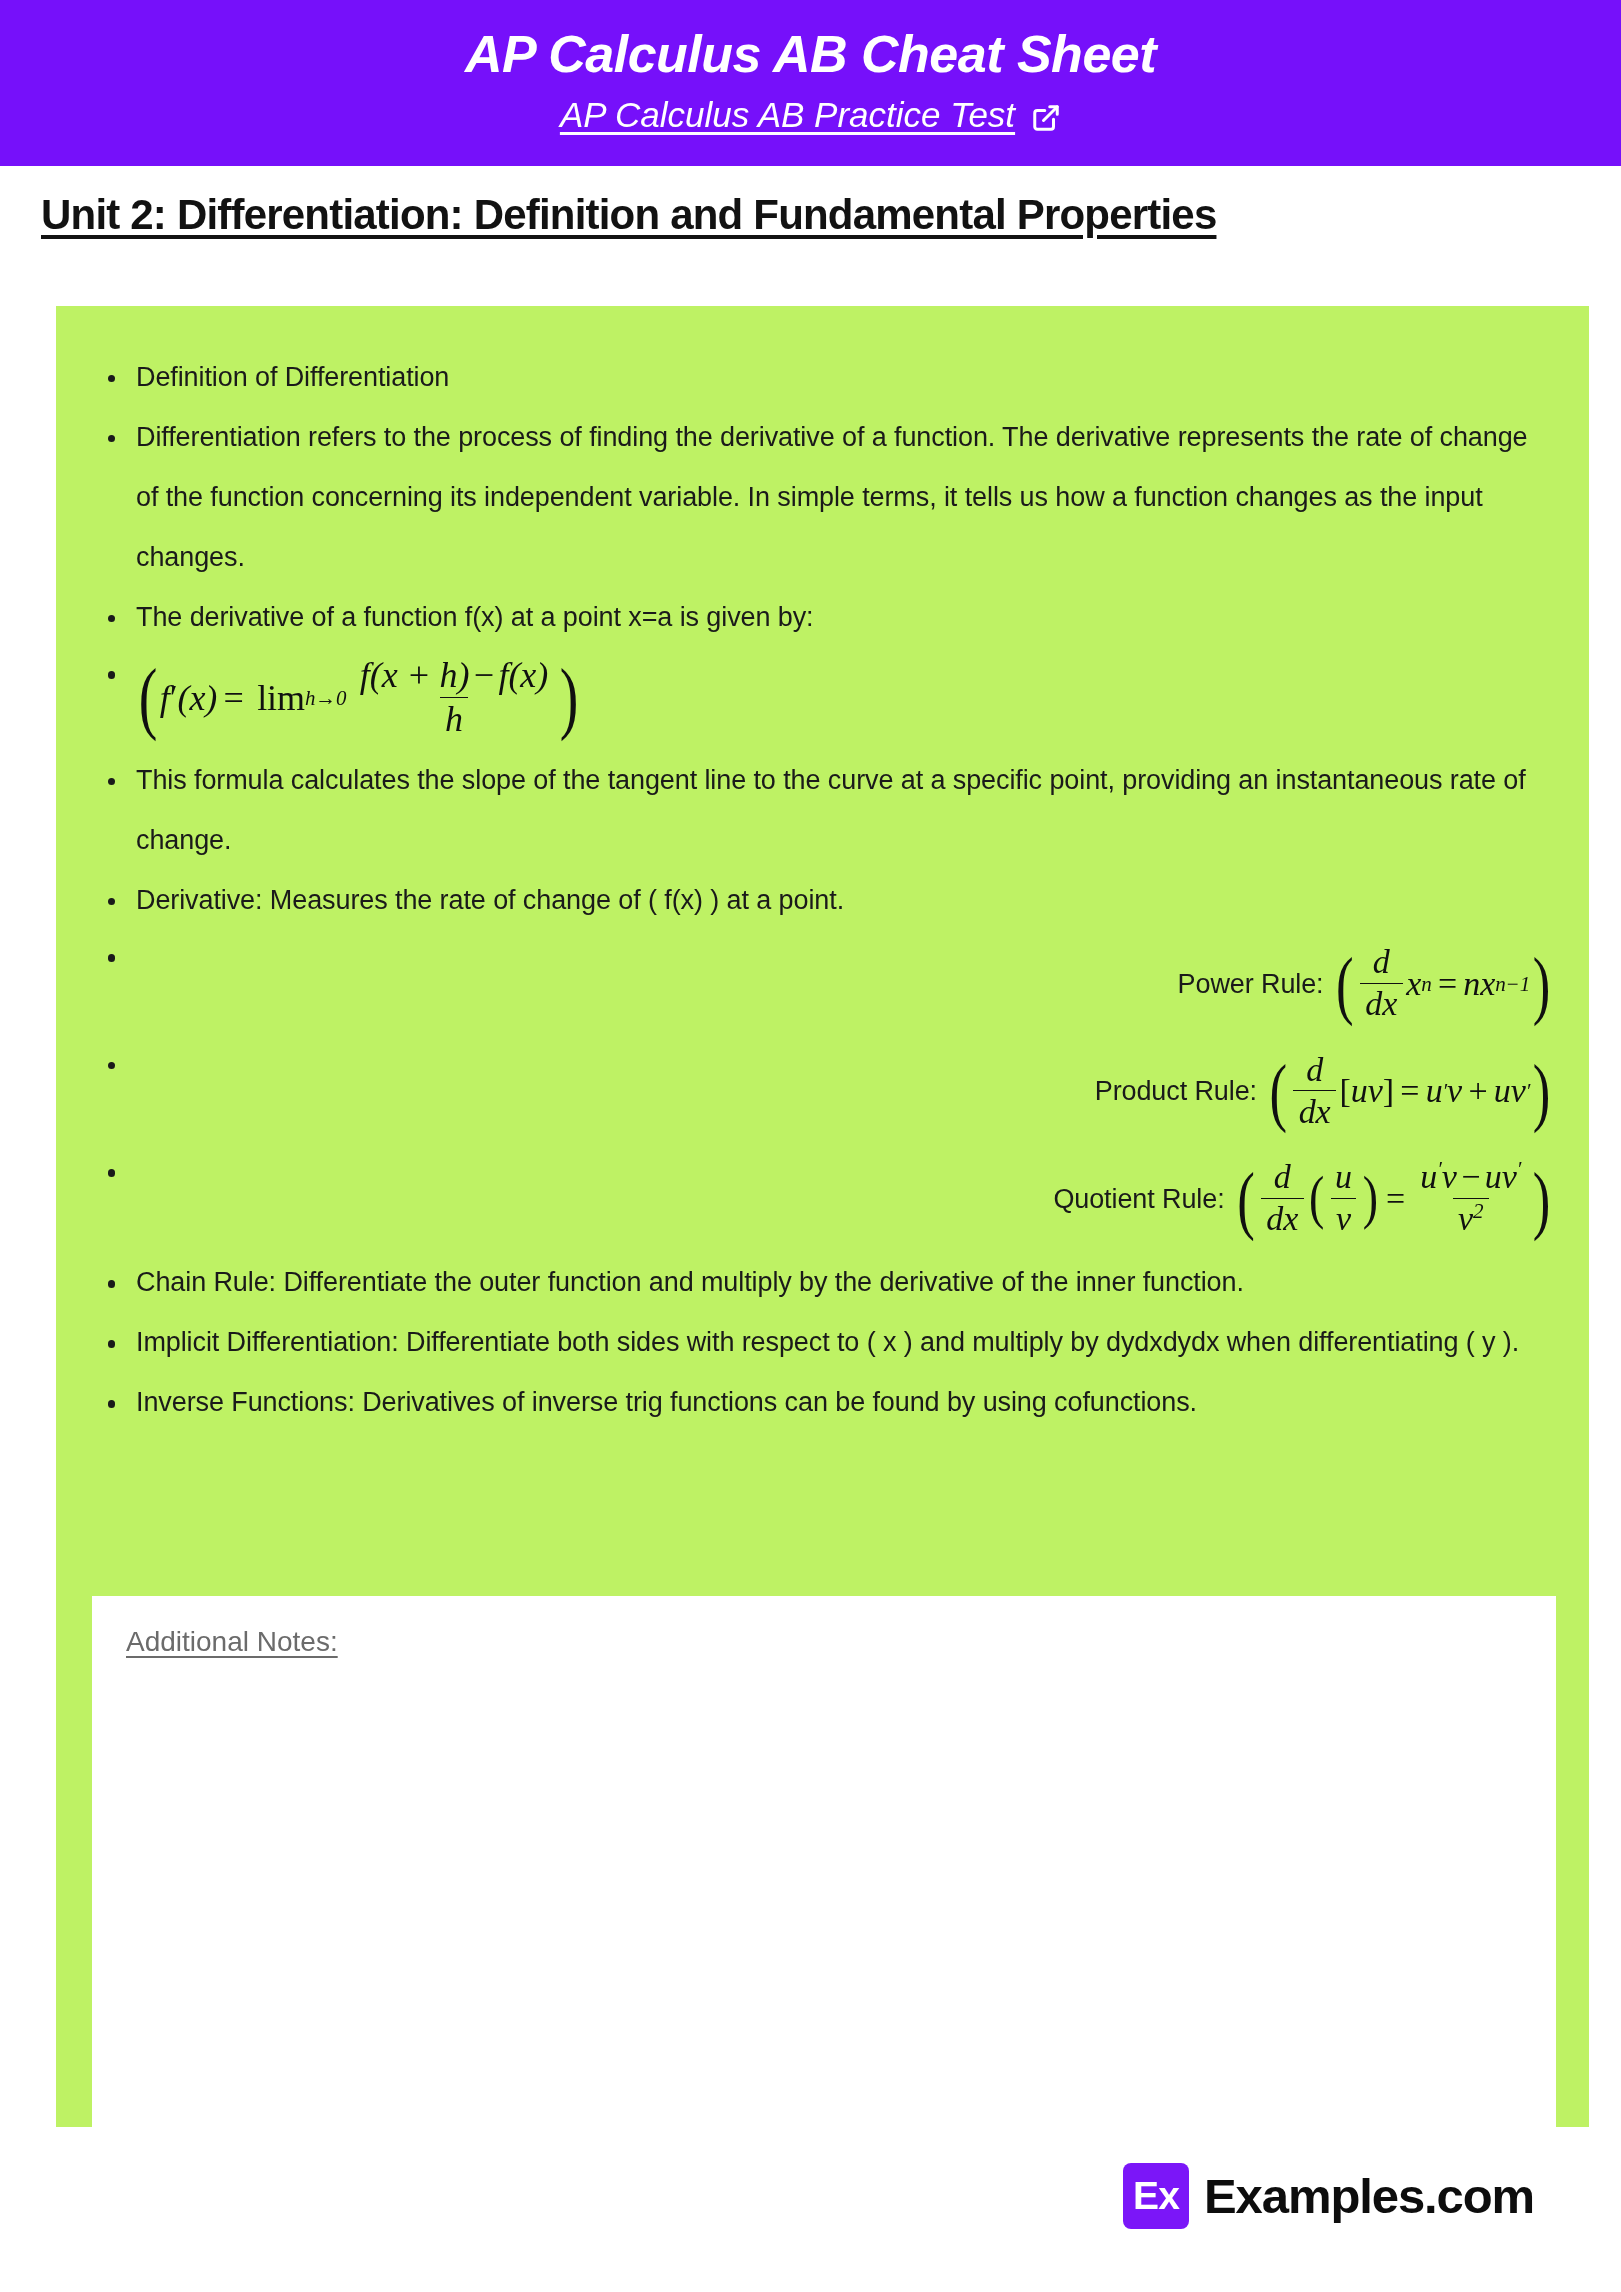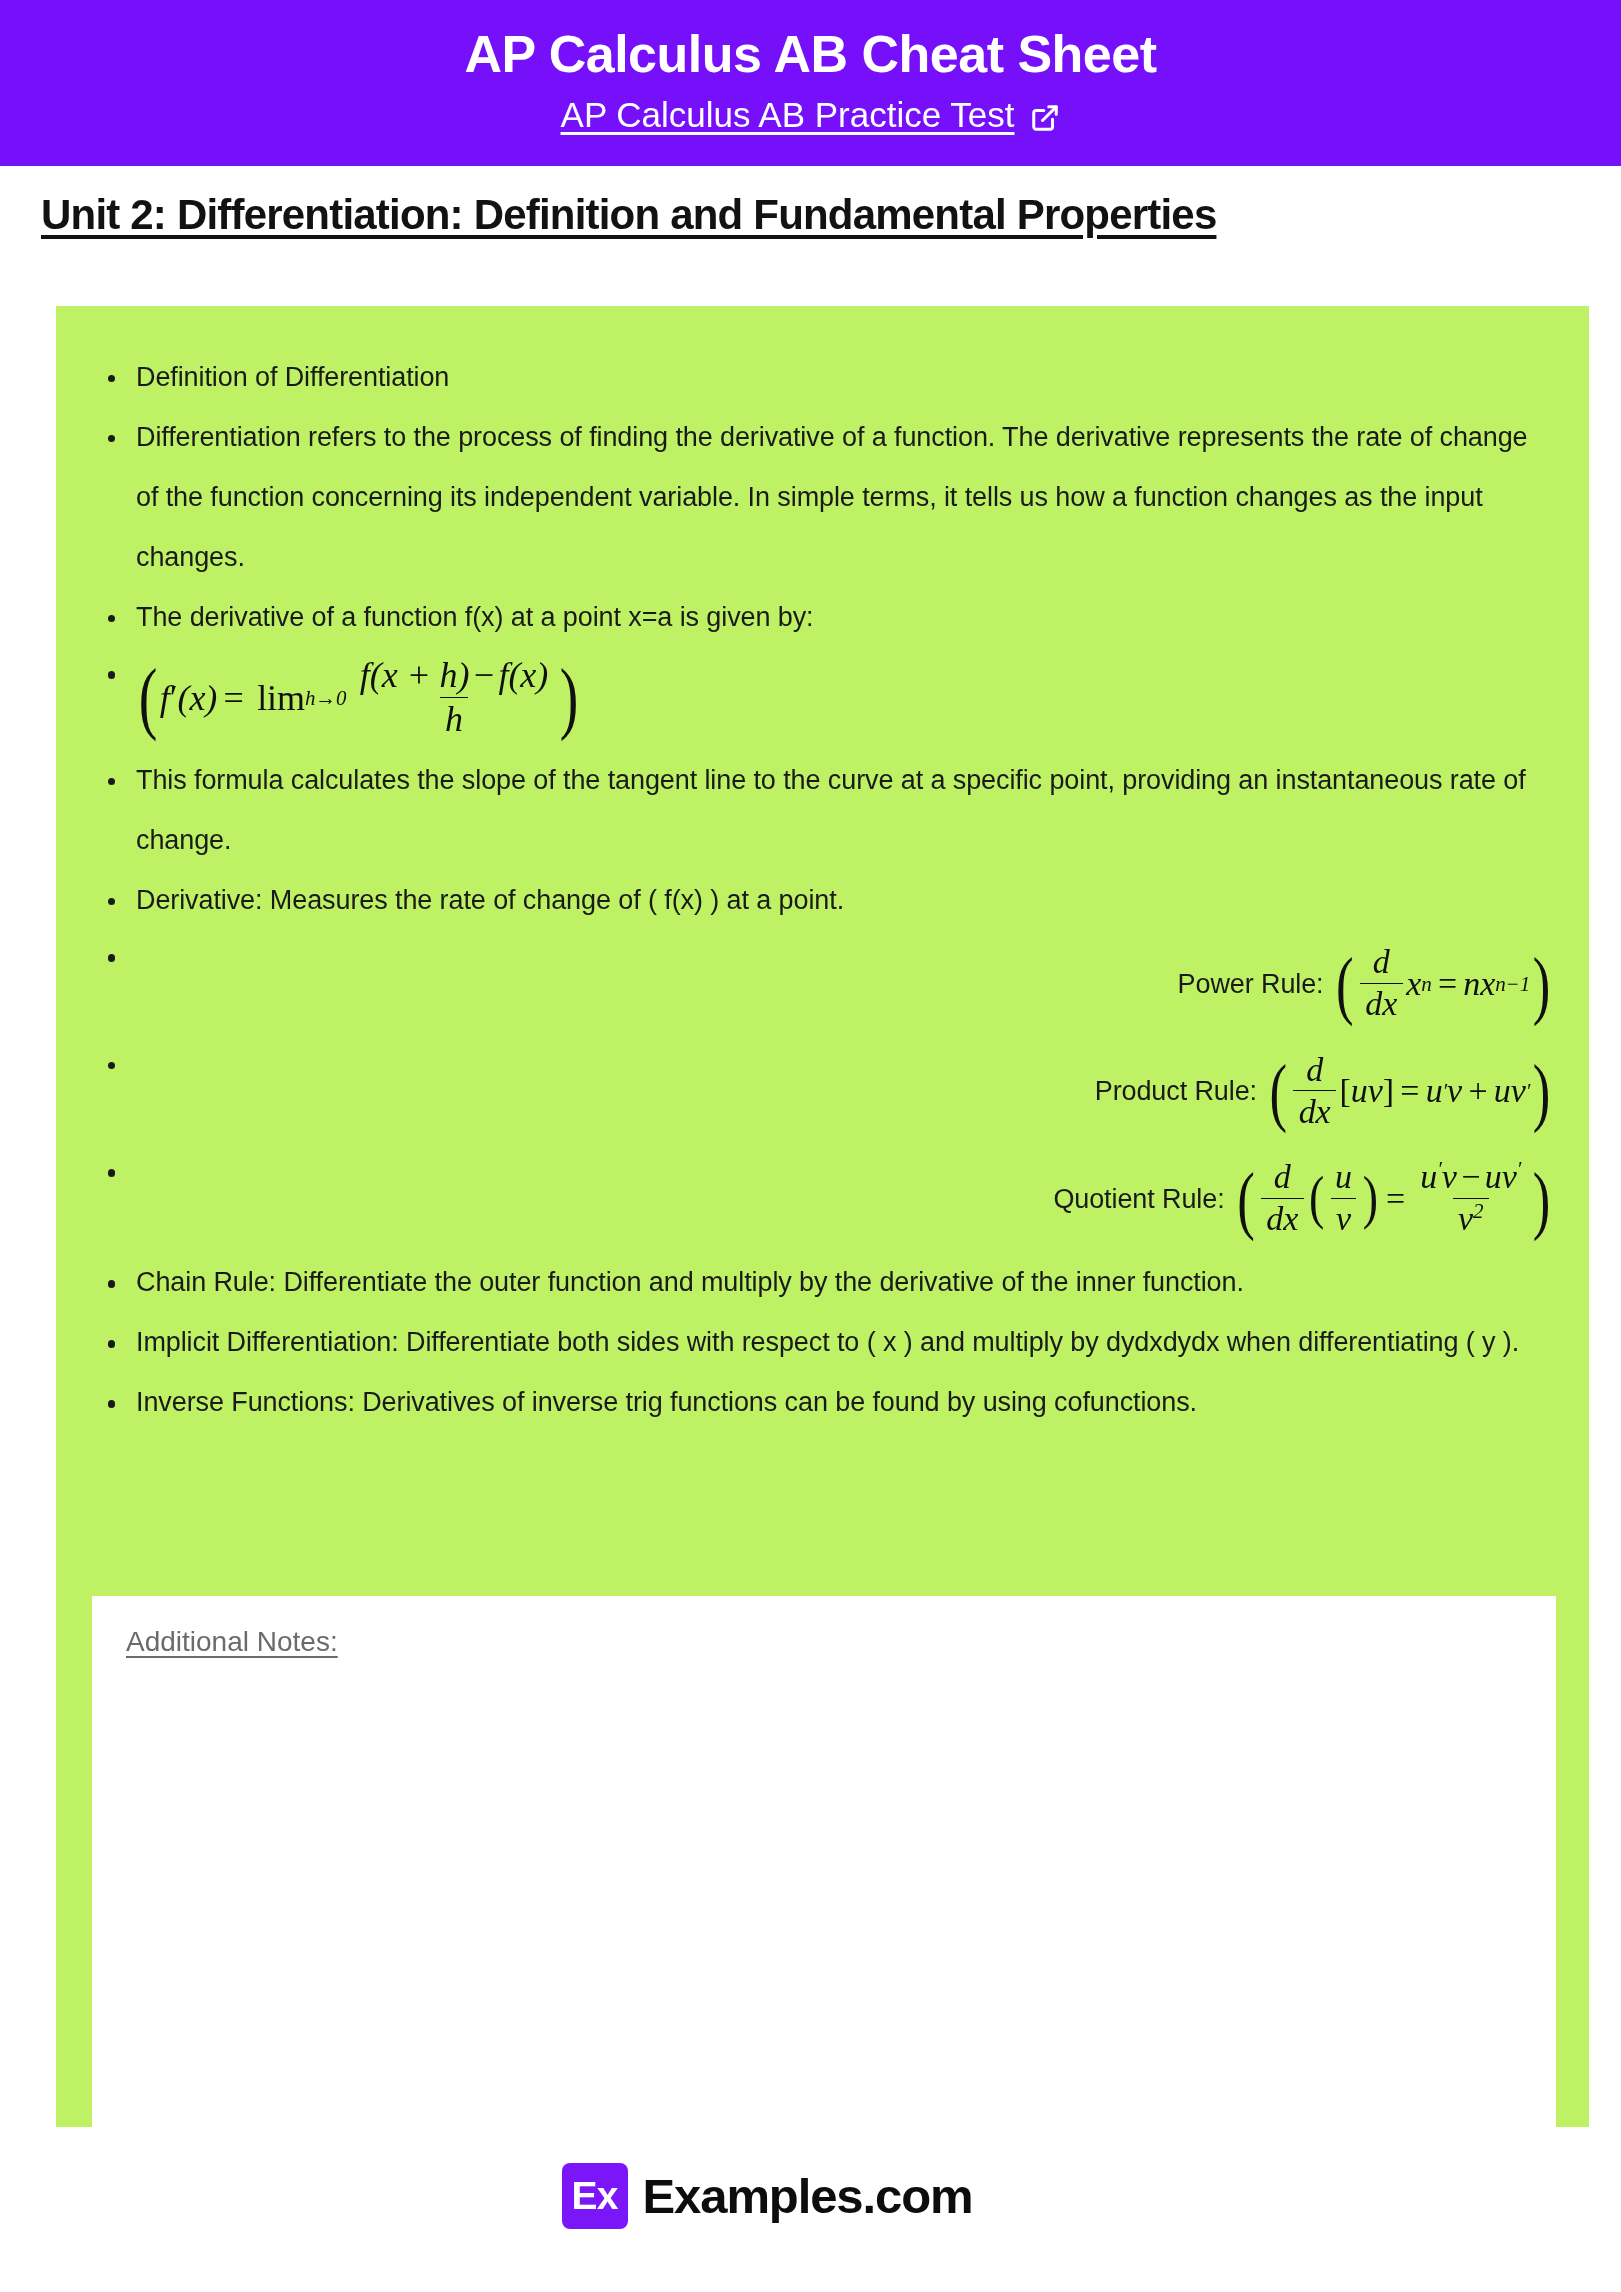--- a/index.html
+++ b/index.html
@@ -19,20 +19,21 @@
     height: 2293px;
     overflow: hidden;
     background: #ffffff;
   }
 
   
   .header {
     background: #7610FA;
     padding: 25px 0 30px 0;
     text-align: center;
+    font-style: italic;
   }
   .header-title {
     color: #ffffff;
     font-size: 52px;
     font-weight: bold;
     letter-spacing: -0.5px;
     line-height: 1.12;
     margin: 0;
     padding: 0;
   }
@@ -237,21 +238,21 @@
     display: inline-block;
   }
 
   
   .footer {
     position: absolute;
     left: 0;
     top: 2163px;
     width: 1534px;
     display: flex;
-    justify-content: center;
+    justify-content: flex-end;
     align-items: center;
     gap: 15px;
   }
   .logo-badge {
     width: 66px;
     height: 66px;
     background: #7B16F8;
     border-radius: 8px;
     display: flex;
     align-items: center;

